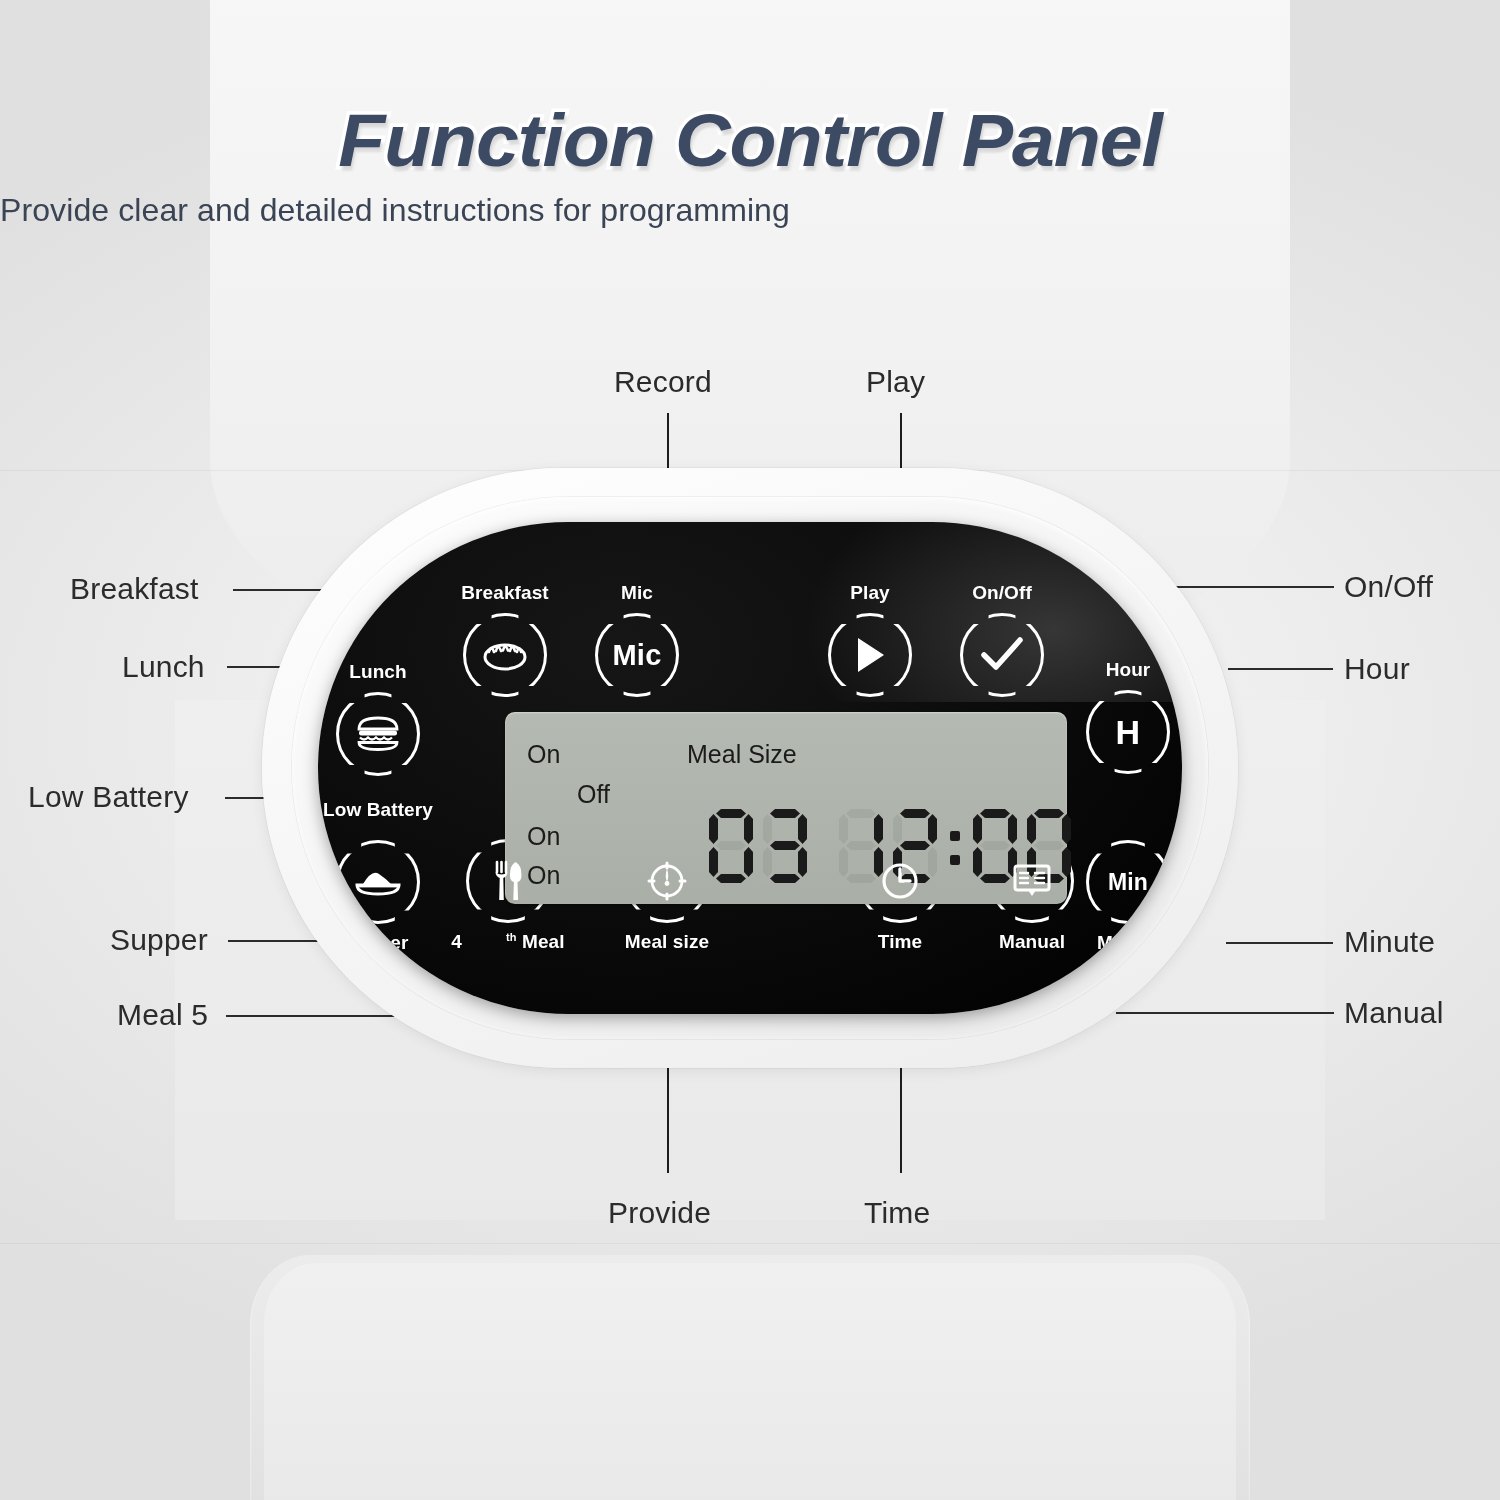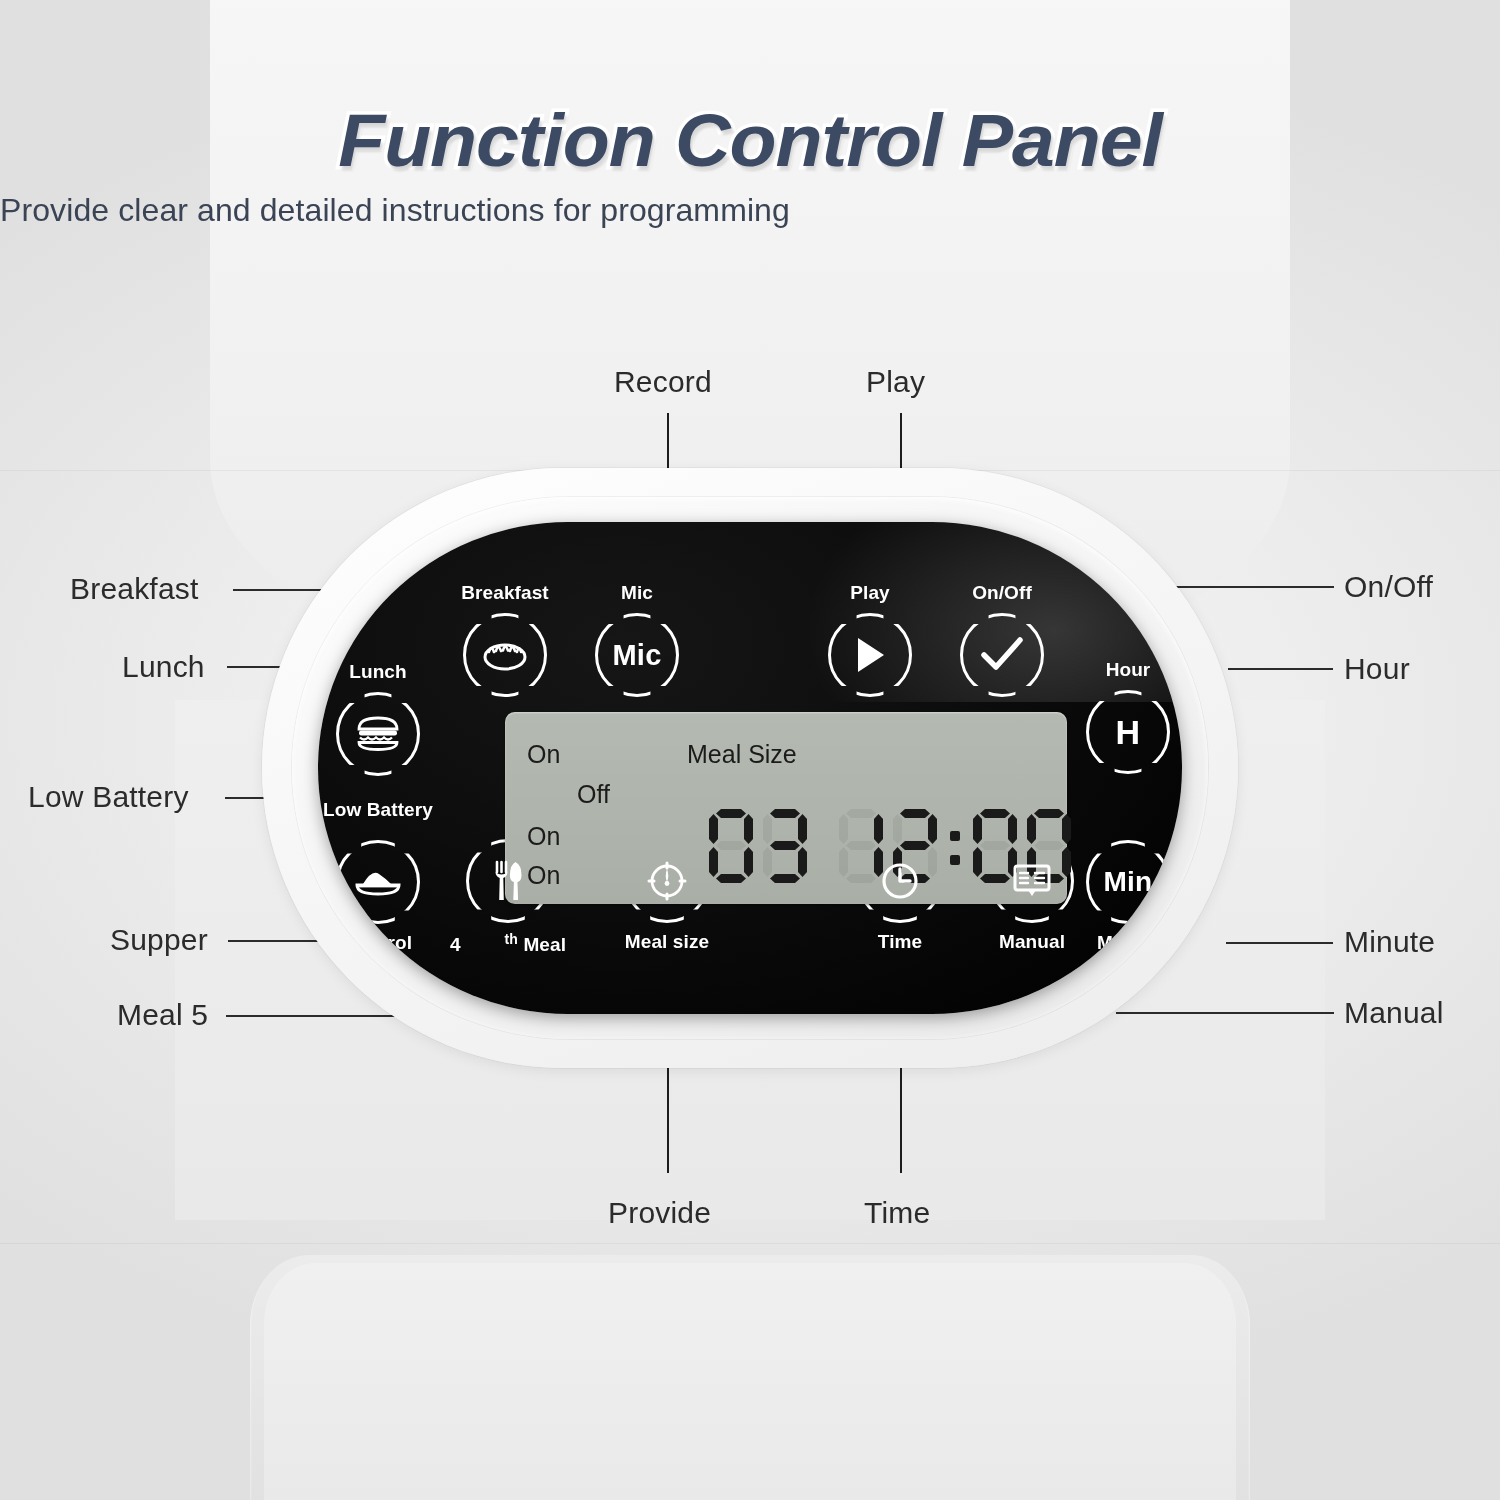--- a/index.html
+++ b/index.html
@@ -90,21 +90,21 @@
     position:relative; z-index:2;
     color:#fff; font-weight:700; font-size:25px;
     line-height:1; letter-spacing:.2px;
     display:flex; align-items:center; justify-content:center;
   }
   .btn-label{
     position:absolute; color:#fff; font-size:19px; font-weight:600;
     white-space:nowrap; text-align:center;
     letter-spacing:.1px;
   }
-  .btn-label.sup sup{ font-size:14px;margin-left:44px; }
+  .btn-label.sup sup{ font-size:11px;margin-left:44px; }
 
   
   .lcd{
     position:absolute; left:505px; top:712px; width:562px; height:192px;
     background:linear-gradient(180deg,#b4b9b1 0%,#aeb3ab 60%,#a9aea6 100%);
     border-radius:10px;
     box-shadow:inset 0 1px 2px rgba(255,255,255,.45), 0 1px 3px rgba(0,0,0,.4);
   }
   .lcd-text{ position:absolute; color:#1b1b1b; font-size:25px; font-weight:400; }
 
@@ -261,31 +261,31 @@
   <div class="btn" style="left:18px; top:318px;">
     <span class="ring gap-wide"></span>
     <span class="glyph">
       <svg width="50" height="34" viewBox="0 0 50 34">
         <path d="M10 19 Q19 4 26 9 Q32 13 38 19 Z" fill="#fff"></path>
         <path d="M4 20 h42 q0 9 -21 9 q-21 0 -21 -9 Z" fill="none" stroke="#fff" stroke-width="3"></path>
         <rect x="4" y="19" width="42" height="3.4" fill="#fff"></rect>
       </svg>
     </span>
   </div>
-  <div class="btn-label" style="left:-7px; top:410px; width:134px;">Control</div>
+  <div class="btn-label" style="left:-7px; top:410px; width:134px;">Dinner</div>
 
   <div class="btn" style="left:768px; top:168px;">
     <span class="ring"></span>
     <span class="glyph" style="font-size:34px;">H</span>
   </div>
   <div class="btn-label" style="left:743px; top:137px; width:134px;">Hour</div>
 
   <div class="btn" style="left:768px; top:318px;">
     <span class="ring gap-wide"></span>
-    <span class="glyph" style="font-size:28px;">Min</span>
+    <span class="glyph" style="font-size:23px;">Min</span>
   </div>
   <div class="btn-label" style="left:743px; top:410px; width:134px;">Minute</div>
 
   <div class="btn" style="left:148px; top:317px;">
     <span class="ring gap-wide"></span>
     <span class="glyph">
       <svg width="36" height="42" viewBox="0 0 36 42">
         <path d="M7 2 v10 M11.5 2 v10 M16 2 v10" stroke="#fff" stroke-width="2.6" stroke-linecap="round" fill="none"></path>
         <path d="M5.5 12 q6 5 12 0 q0 4 -4.2 6 l.5 22 h-4.6 l.5 -22 q-4.2 -2 -4.2 -6 Z" fill="#fff"></path>
         <path d="M25.5 2 q6 3 6 13 q0 6 -4 7 l.6 18 h-4.8 l.6 -18 q-4 -1 -4 -7 q0 -10 5.6 -13 Z" fill="#fff"></path>

